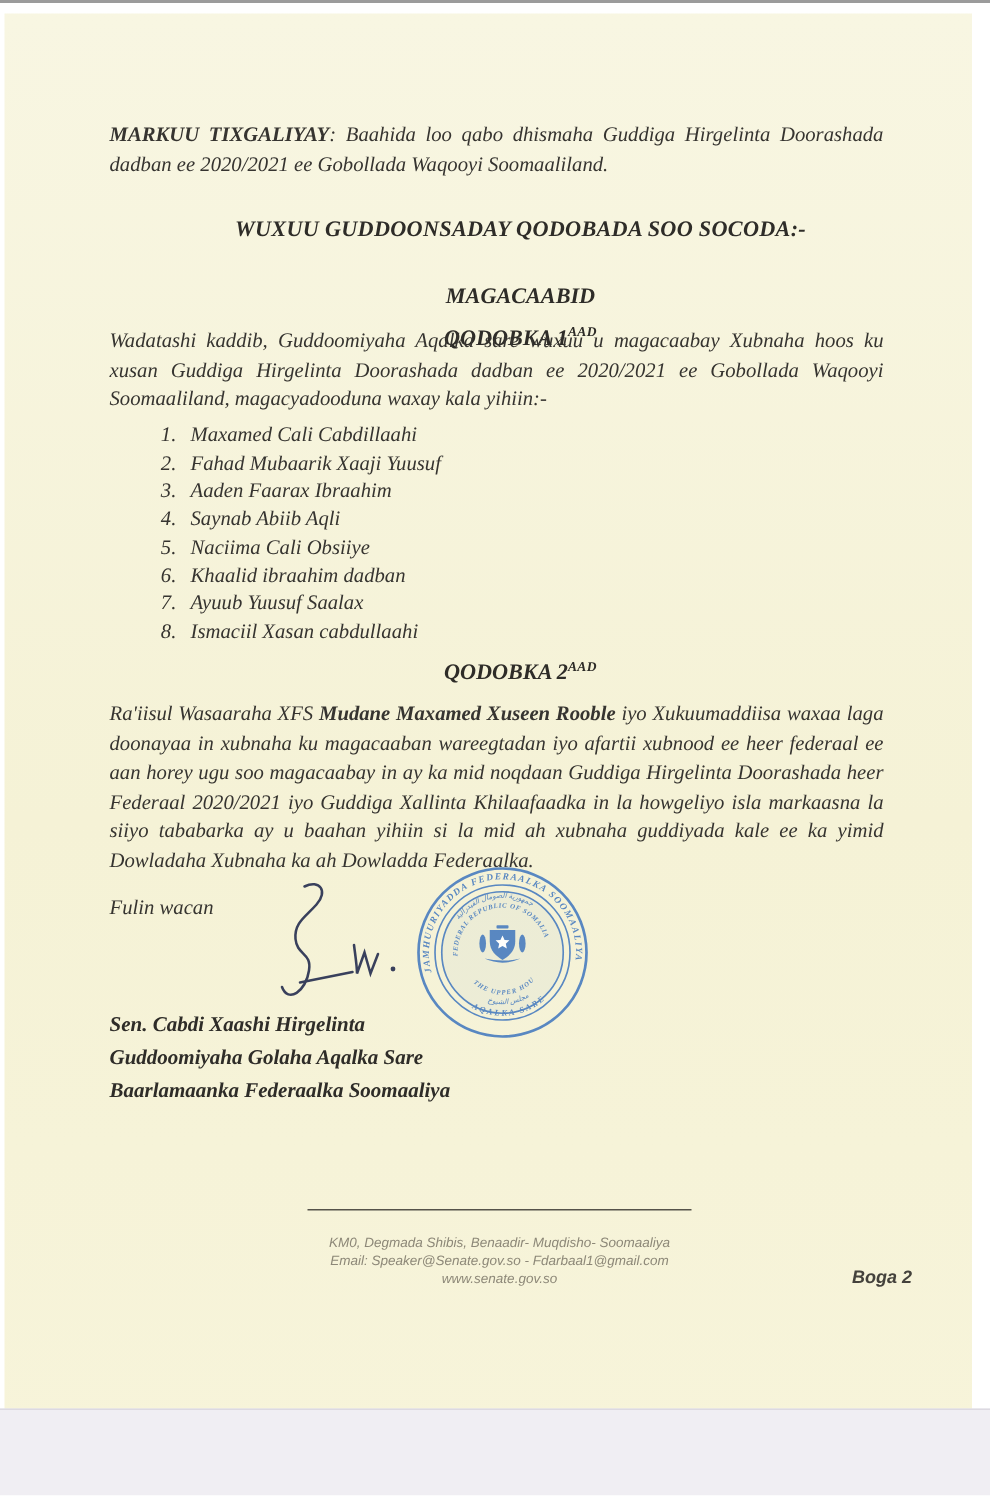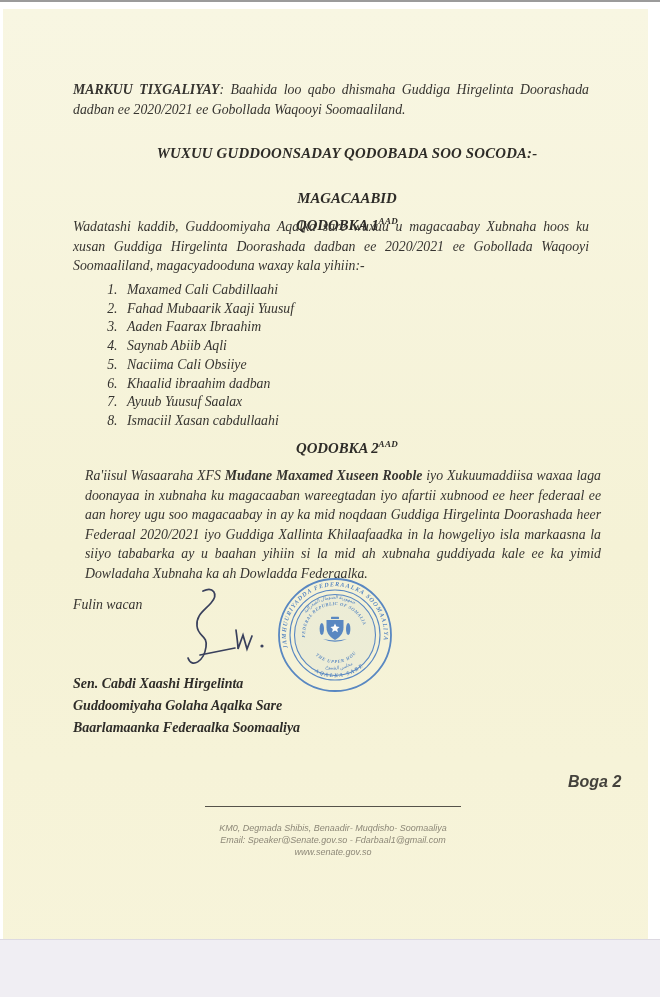--- a/index.html
+++ b/index.html
@@ -45,23 +45,23 @@
     font-size: 14px; line-height: 21.8px; }
   .signature-svg { left: 175px; top: 559px; }
   .seal-svg { left: 272px; top: 566px; opacity: 0.92; }
   .footer-line { left: 202px; top: 797px; width: 256px; height: 1px; background: #55524a; }
   .footer-block {
     left: 130px; top: 813px; width: 400px; text-align: center;
     font-family: "Liberation Sans", sans-serif;
     font-size: 9px; line-height: 12.2px; color: #8d8878;
   }
   .page-number {
-    left: 545px; top: 764px;
+    left: 545px; top: 835px;
     font-family: "Liberation Sans", sans-serif;
-    font-size: 16px; font-weight: 600; color: #44423c; padding-left: 20px;
+    font-size: 12px; font-weight: 600; color: #44423c; padding-left: 20px;
   }
   .seal-text { font-family: "Liberation Serif", serif; fill: #4c7fc0; }
 </style>
 </head>
 <body>
 
 <div class="top-edge-line"></div>
 
 <div class="page">
 
@@ -85,21 +85,21 @@
     <li>Naciima Cali Obsiiye</li>
     <li>Khaalid ibraahim dadban</li>
     <li>Ayuub Yuusuf Saalax</li>
     <li>Ismaciil Xasan cabdullaahi</li>
   </ol>
 
   <div class="abs center-head h-sub" style="top:430px;">
     <span>QODOBKA 2</span><sup>AAD</sup>
   </div>
 
-  <div class="abs para" style="top:457px;margin-left:12px;">
+  <div class="abs para" style="top:457px;">
     <span>Ra'iisul Wasaaraha XFS </span><b>Mudane Maxamed Xuseen Rooble</b><span> iyo Xukuumaddiisa waxaa laga doonayaa in xubnaha ku magacaaban wareegtadan iyo afartii xubnood ee heer federaal ee aan horey ugu soo magacaabay in ay ka mid noqdaan Guddiga Hirgelinta Doorashada heer Federaal 2020/2021 iyo Guddiga Xallinta Khilaafaadka in la howgeliyo isla markaasna la siiyo tababarka ay u baahan yihiin si la mid ah xubnaha guddiyada kale ee ka yimid Dowladaha Xubnaha ka ah Dowladda Federaalka.</span>
   </div>
 
   <div class="abs closing">Fulin wacan</div>
 
   <svg class="abs signature-svg" width="100" height="100" viewBox="0 0 100 100">
     <g stroke="#39405c" stroke-width="1.7" fill="none" stroke-linecap="round">
       <path d="M25,23 C35,18 41,26 33,35 C26,43 18,47 19,58 C20,69 30,67 28,79 C26,93 14,101 10,90"></path>
       <path d="M22,87 L57,80"></path>
       <path d="M58,62 C59,70 60,76 60,81 L65,67 L69,81 L74,68"></path>

